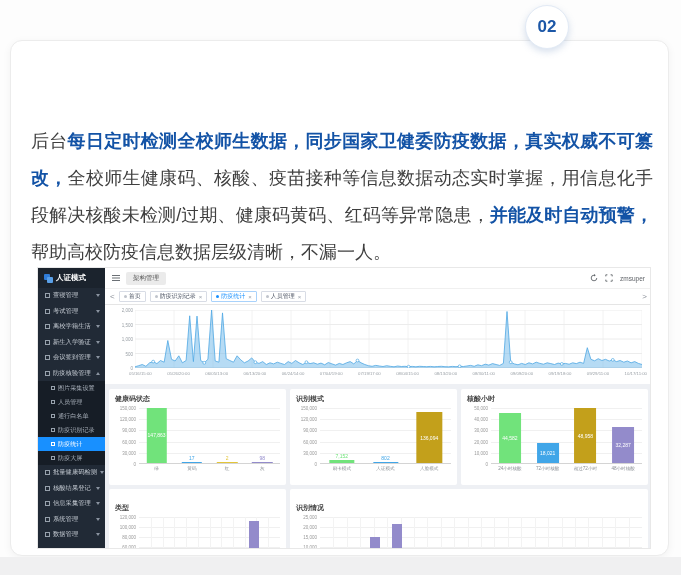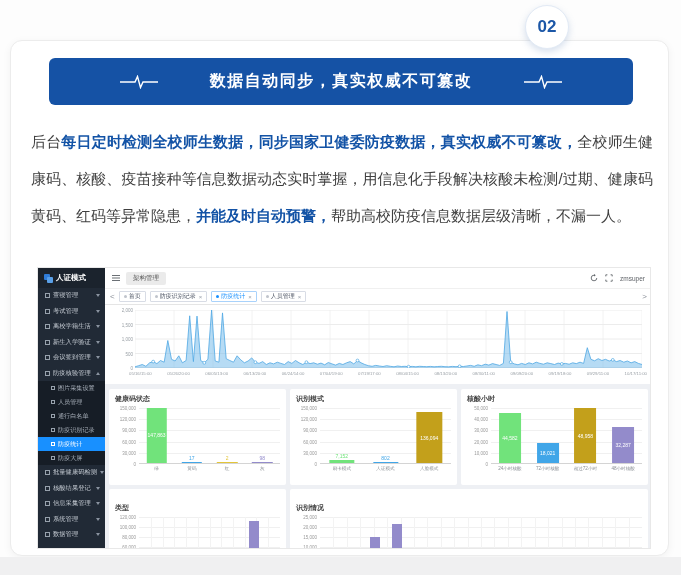--- a/index.html
+++ b/index.html
@@ -10,21 +10,21 @@
     background:#fff; border:1px solid #e2eaf5; box-shadow:0 3px 7px rgba(110,145,190,.28);
     display:flex; align-items:center; justify-content:center; font-weight:bold; font-size:17px;
     color:#1c57a7; z-index:3; }
   .card { position:absolute; left:10px; top:40px; width:659px; height:516px; background:#fff;
     border:1px solid #ececec; border-radius:12px; box-shadow:0 2px 8px rgba(0,0,0,.05); }
   .banner { position:absolute; left:38px; top:17px; width:584px; height:47px; background:#1552a5;
     border-radius:6px; display:flex; align-items:center; justify-content:center; }
   .banner-title { color:#fff; font-size:16px; font-weight:bold; letter-spacing:1.5px; }
   .pulse { position:absolute; top:17px; width:40px; height:14px; }
   .pulse-l { left:70px; } .pulse-r { right:70px; }
-  .para { position:absolute; left:20px; top:82px; width:622px; font-size:15px; line-height:37px;
+  .para { position:absolute; left:20px; top:82px; width:622px; font-size:18px; line-height:37px;
     color:#3f3f3f; text-align:justify; }
   .para b { color:#1353a6; }
   
   .dash { position:absolute; left:26px; top:226px; width:614px; height:282px; background:#eef0f4;
     overflow:hidden; border:1px solid #e8e8e8; }
   .side { position:absolute; left:0; top:0; width:67px; height:282px; background:#212a36; overflow:hidden; }
   .logo { height:20px; display:flex; align-items:center; gap:3px; padding-left:6px; background:#1b232d;
     color:#fff; font-size:7.5px; font-weight:bold; white-space:nowrap; }
   .mi { height:15.5px; display:flex; align-items:center; gap:3px; padding:0 5px 0 7px; color:#c6ccd4;
     font-size:6.3px; white-space:nowrap; cursor:pointer; }
@@ -79,29 +79,20 @@
 </style>
 </head>
 <body>
 
 <div class="page">
   <div class="badge">
     <span>02</span>
   </div>
 
   <div class="card">
-    <div class="banner">
-      <svg class="pulse pulse-l" viewBox="0 0 40 14">
-        <path d="M1 7 H12 L16 7 L18.5 1.5 L21.5 12.5 L24 7 H39" fill="none" stroke="#fff" stroke-width="1.4"></path>
-      </svg>
-      <div class="banner-title">数据自动同步，真实权威不可篡改</div>
-      <svg class="pulse pulse-r" viewBox="0 0 40 14">
-        <path d="M1 7 H12 L16 7 L18.5 1.5 L21.5 12.5 L24 7 H39" fill="none" stroke="#fff" stroke-width="1.4"></path>
-      </svg>
-    </div>
 
     <p class="para" id="para"><span>后台</span><b>每日定时检测全校师生数据，同步国家卫健委防疫数据，真实权威不可篡改，</b><span>全校师生健康码、核酸、疫苗接种等信息数据动态实时掌握，用信息化手段解决核酸未检测/过期、健康码黄码、红码等异常隐患，</span><b>并能及时自动预警，</b><span>帮助高校防疫信息数据层级清晰，不漏一人。</span></p>
 
     <div class="dash">
       <div class="side">
         <div class="logo">
           <svg class="mini" width="9" height="9" viewBox="0 0 9 9">
             <rect x="0" y="0" width="6" height="6" rx="1" fill="#2f7cd8"></rect>
             <rect x="3" y="3" width="6" height="6" rx="1" fill="#5aa0e8"></rect>
           </svg>

